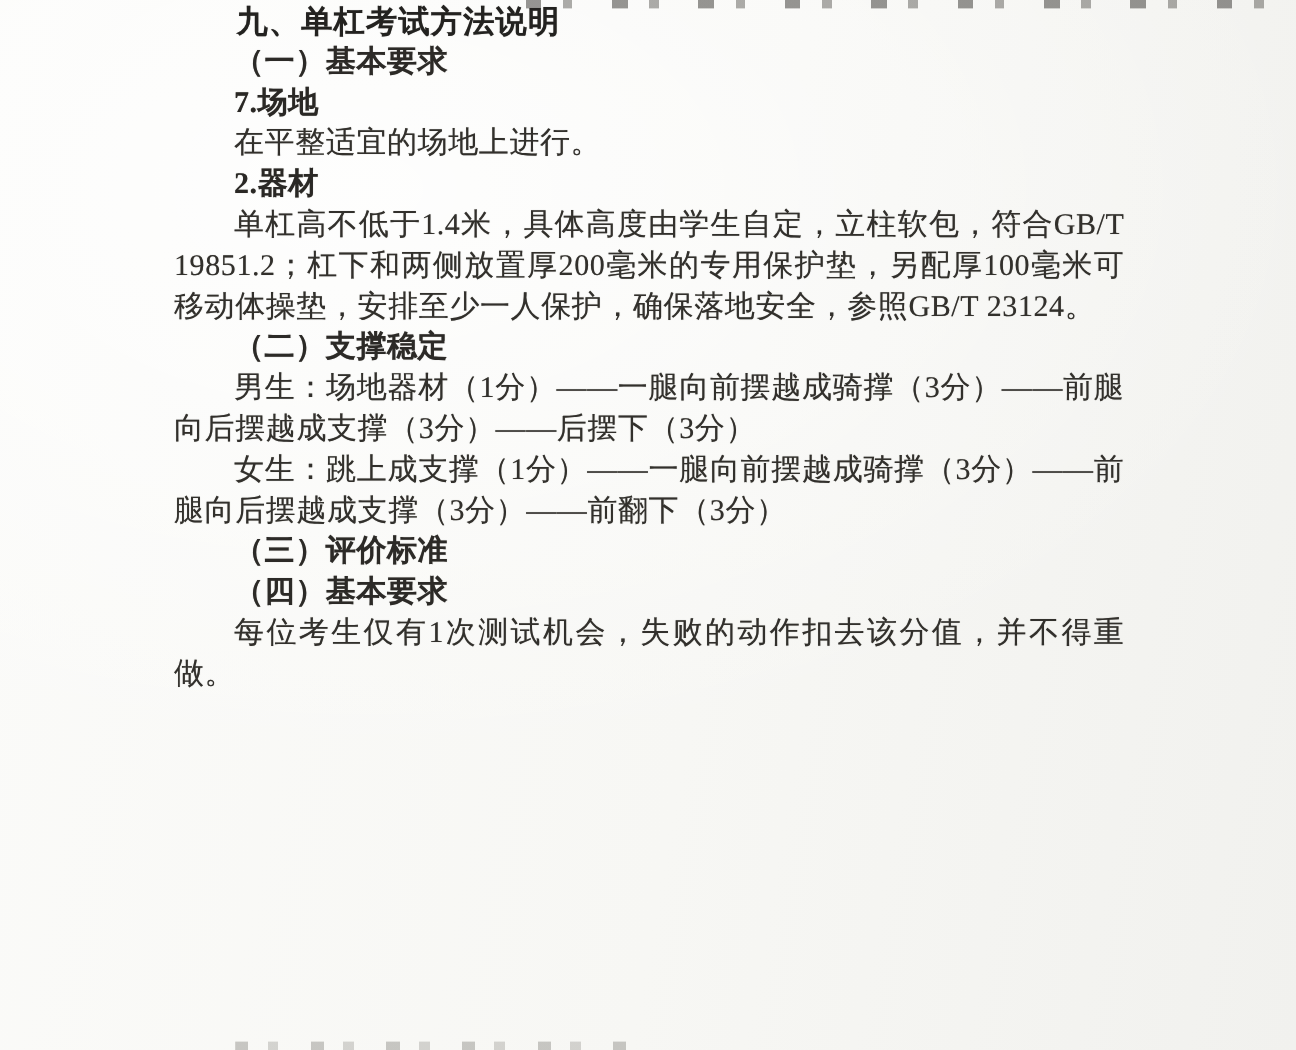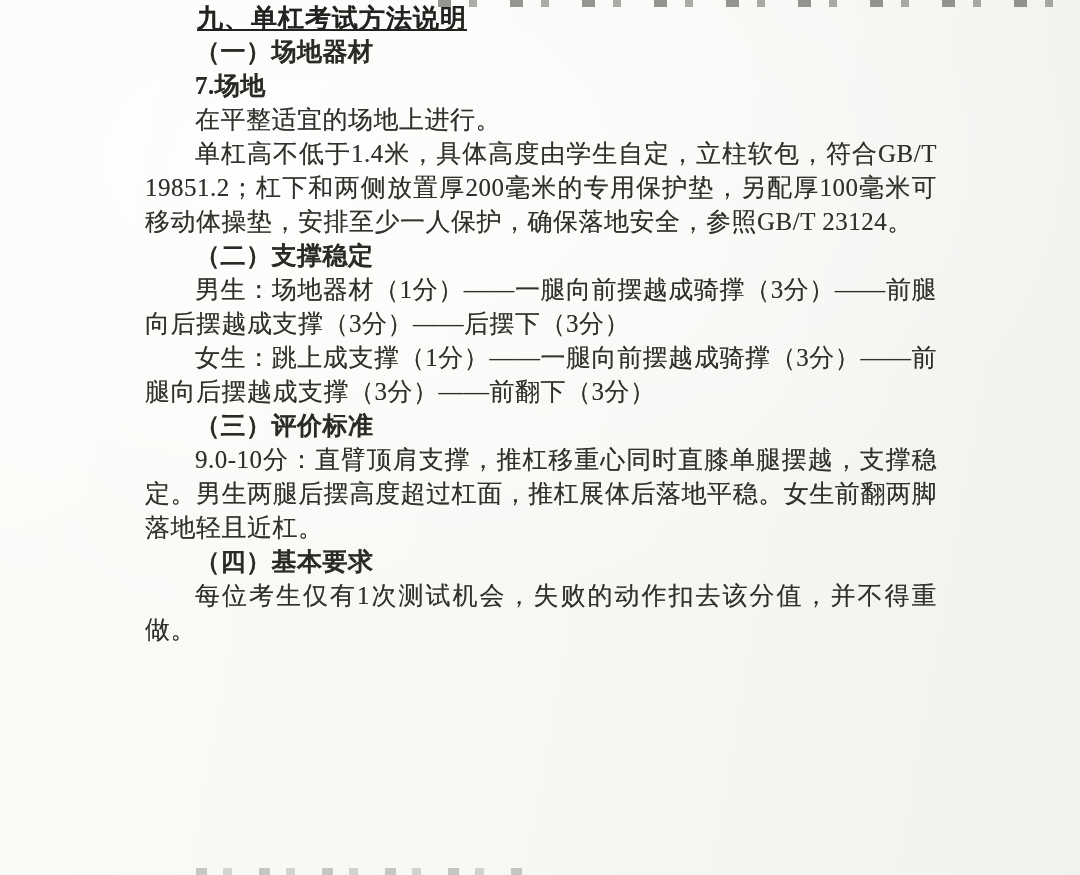--- a/index.html
+++ b/index.html
@@ -30,21 +30,20 @@
     text-justify: inter-ideograph;
     text-indent: 2em;
     text-shadow: 0 0 0.6px rgba(55,52,46,0.55);
   }
   .title {
     font-family: "Liberation Sans", "DejaVu Sans", sans-serif;
     font-weight: 700;
     font-size: 26px;
     color: #232220;
     letter-spacing: 1px;
-    text-decoration: underline;
   }
   .h2 { font-weight: 600; color: #2c2a27; }
   .h3 { font-weight: 700; color: #2a2825; }
   
   .crop-top {
     position: absolute;
     left: 438px; top: 0;
     width: 642px; height: 7px;
     background:
       repeating-linear-gradient(90deg,
@@ -67,31 +66,31 @@
 </head>
 <body>
 
 <div class="page">
 
   <div class="crop-top"></div>
 
   <div class="doc">
     <p class="line title">九、单杠考试方法说明</p>
 
-    <p class="line h2">（一）场地器材</p>
+    <p class="line h2">（一）基本要求</p>
     <p class="line h3">7.场地</p>
     <p class="line">在平整适宜的场地上进行。</p>
+    <p class="line h3">2.器材</p>
     <p class="line">单杠高不低于1.4米，具体高度由学生自定，立柱软包，符合GB/T 19851.2；杠下和两侧放置厚200毫米的专用保护垫，另配厚100毫米可移动体操垫，安排至少一人保护，确保落地安全，参照GB/T 23124。</p>
 
     <p class="line h2">（二）支撑稳定</p>
     <p class="line">男生：场地器材（1分）——一腿向前摆越成骑撑（3分）——前腿向后摆越成支撑（3分）——后摆下（3分）</p>
     <p class="line">女生：跳上成支撑（1分）——一腿向前摆越成骑撑（3分）——前腿向后摆越成支撑（3分）——前翻下（3分）</p>
 
     <p class="line h2">（三）评价标准</p>
-    <p class="line">9.0-10分：直臂顶肩支撑，推杠移重心同时直膝单腿摆越，支撑稳定。男生两腿后摆高度超过杠面，推杠展体后落地平稳。女生前翻两脚落地轻且近杠。</p>
 
     <p class="line h2">（四）基本要求</p>
     <p class="line">每位考生仅有1次测试机会，失败的动作扣去该分值，并不得重做。</p>
   </div>
 
   <div class="crop-bottom"></div>
 
 </div>
 
 </body></html>

